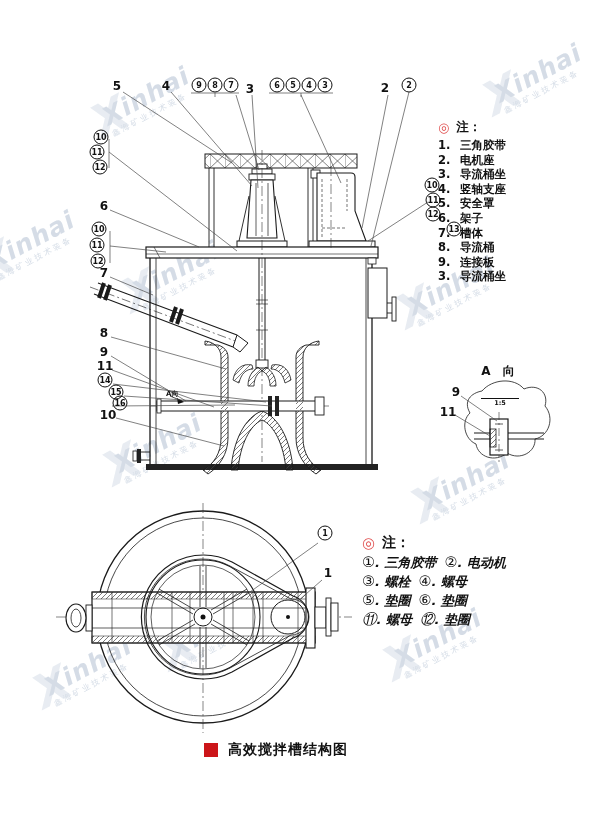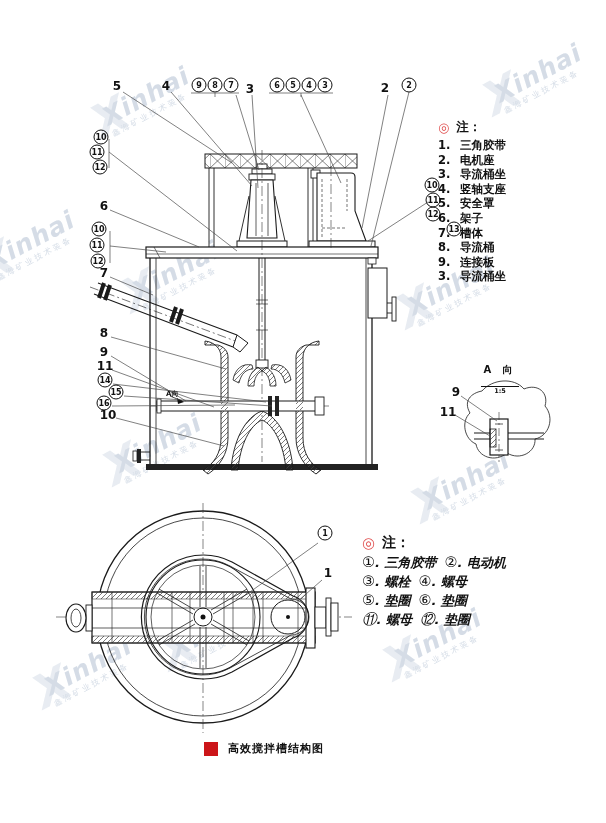--- a/index.html
+++ b/index.html
@@ -23,24 +23,24 @@
   .lt-num{width:22px;flex:none;}
   .legend-bottom{position:absolute;left:362px;top:534px;width:230px;}
   .lb-head{display:flex;align-items:center;font-size:14px;font-weight:700;margin-bottom:1px;}
   .lb-head .note-sym{font-size:15px;}
   .lb-row{font-size:13px;font-weight:700;line-height:18px;white-space:nowrap;font-style:italic;}
   .bln{font-size:14.5px;font-weight:400;}
   .blt{margin-right:8px;}
   
   .caption{position:absolute;left:204px;top:741px;display:flex;align-items:center;}
   .cap-sq{width:14px;height:14px;background:#cc1519;margin-right:10px;}
-  .cap-text{font-size:11px;font-weight:700;letter-spacing:1px;}
+  .cap-text{font-size:14px;font-weight:700;letter-spacing:1px;}
   
   .detail-title{position:absolute;left:481px;top:363px;width:38px;text-align:center;}
-  .dt-t{font-size:10px;font-weight:700;letter-spacing:4px;border-bottom:1.6px solid #111;padding-bottom:9px;}
+  .dt-t{font-size:12px;font-weight:700;letter-spacing:4px;border-bottom:1.6px solid #111;padding-bottom:18px;}
   .dt-s{font-size:6.5px;font-weight:700;}
   .a-marker{position:absolute;left:166px;top:389px;font-size:7px;font-weight:700;}
 </style>
 </head>
 <body>
 
 <div class="stage">
 
   <div class="wm" style="left:100px;top:78px">
       <span class="wm-x">X</span>
@@ -308,21 +308,21 @@
   <span class="cc" style="left:99px;top:229px">10</span>
   <span class="cc" style="left:97px;top:245px">11</span>
   <span class="cc" style="left:98px;top:261px">12</span>
   <span class="co" style="left:104px;top:273px">7</span>
 
   <span class="co" style="left:104px;top:333px">8</span>
   <span class="co" style="left:104px;top:352px">9</span>
   <span class="co" style="left:105px;top:366px">11</span>
   <span class="cc" style="left:105px;top:380px">14</span>
   <span class="cc" style="left:116px;top:392px">15</span>
-  <span class="cc" style="left:104px;top:403px">16</span>
+  <span class="cc" style="left:120px;top:403px">16</span>
   <span class="co" style="left:108px;top:415px">10</span>
 
   <span class="cc" style="left:432px;top:185px">10</span>
   <span class="cc" style="left:433px;top:200px">11</span>
   <span class="cc" style="left:433px;top:214px">12</span>
   <span class="cc" style="left:454px;top:229px">13</span>
 
   <span class="co" style="left:456px;top:392px">9</span>
   <span class="co" style="left:448px;top:412px">11</span>
 

